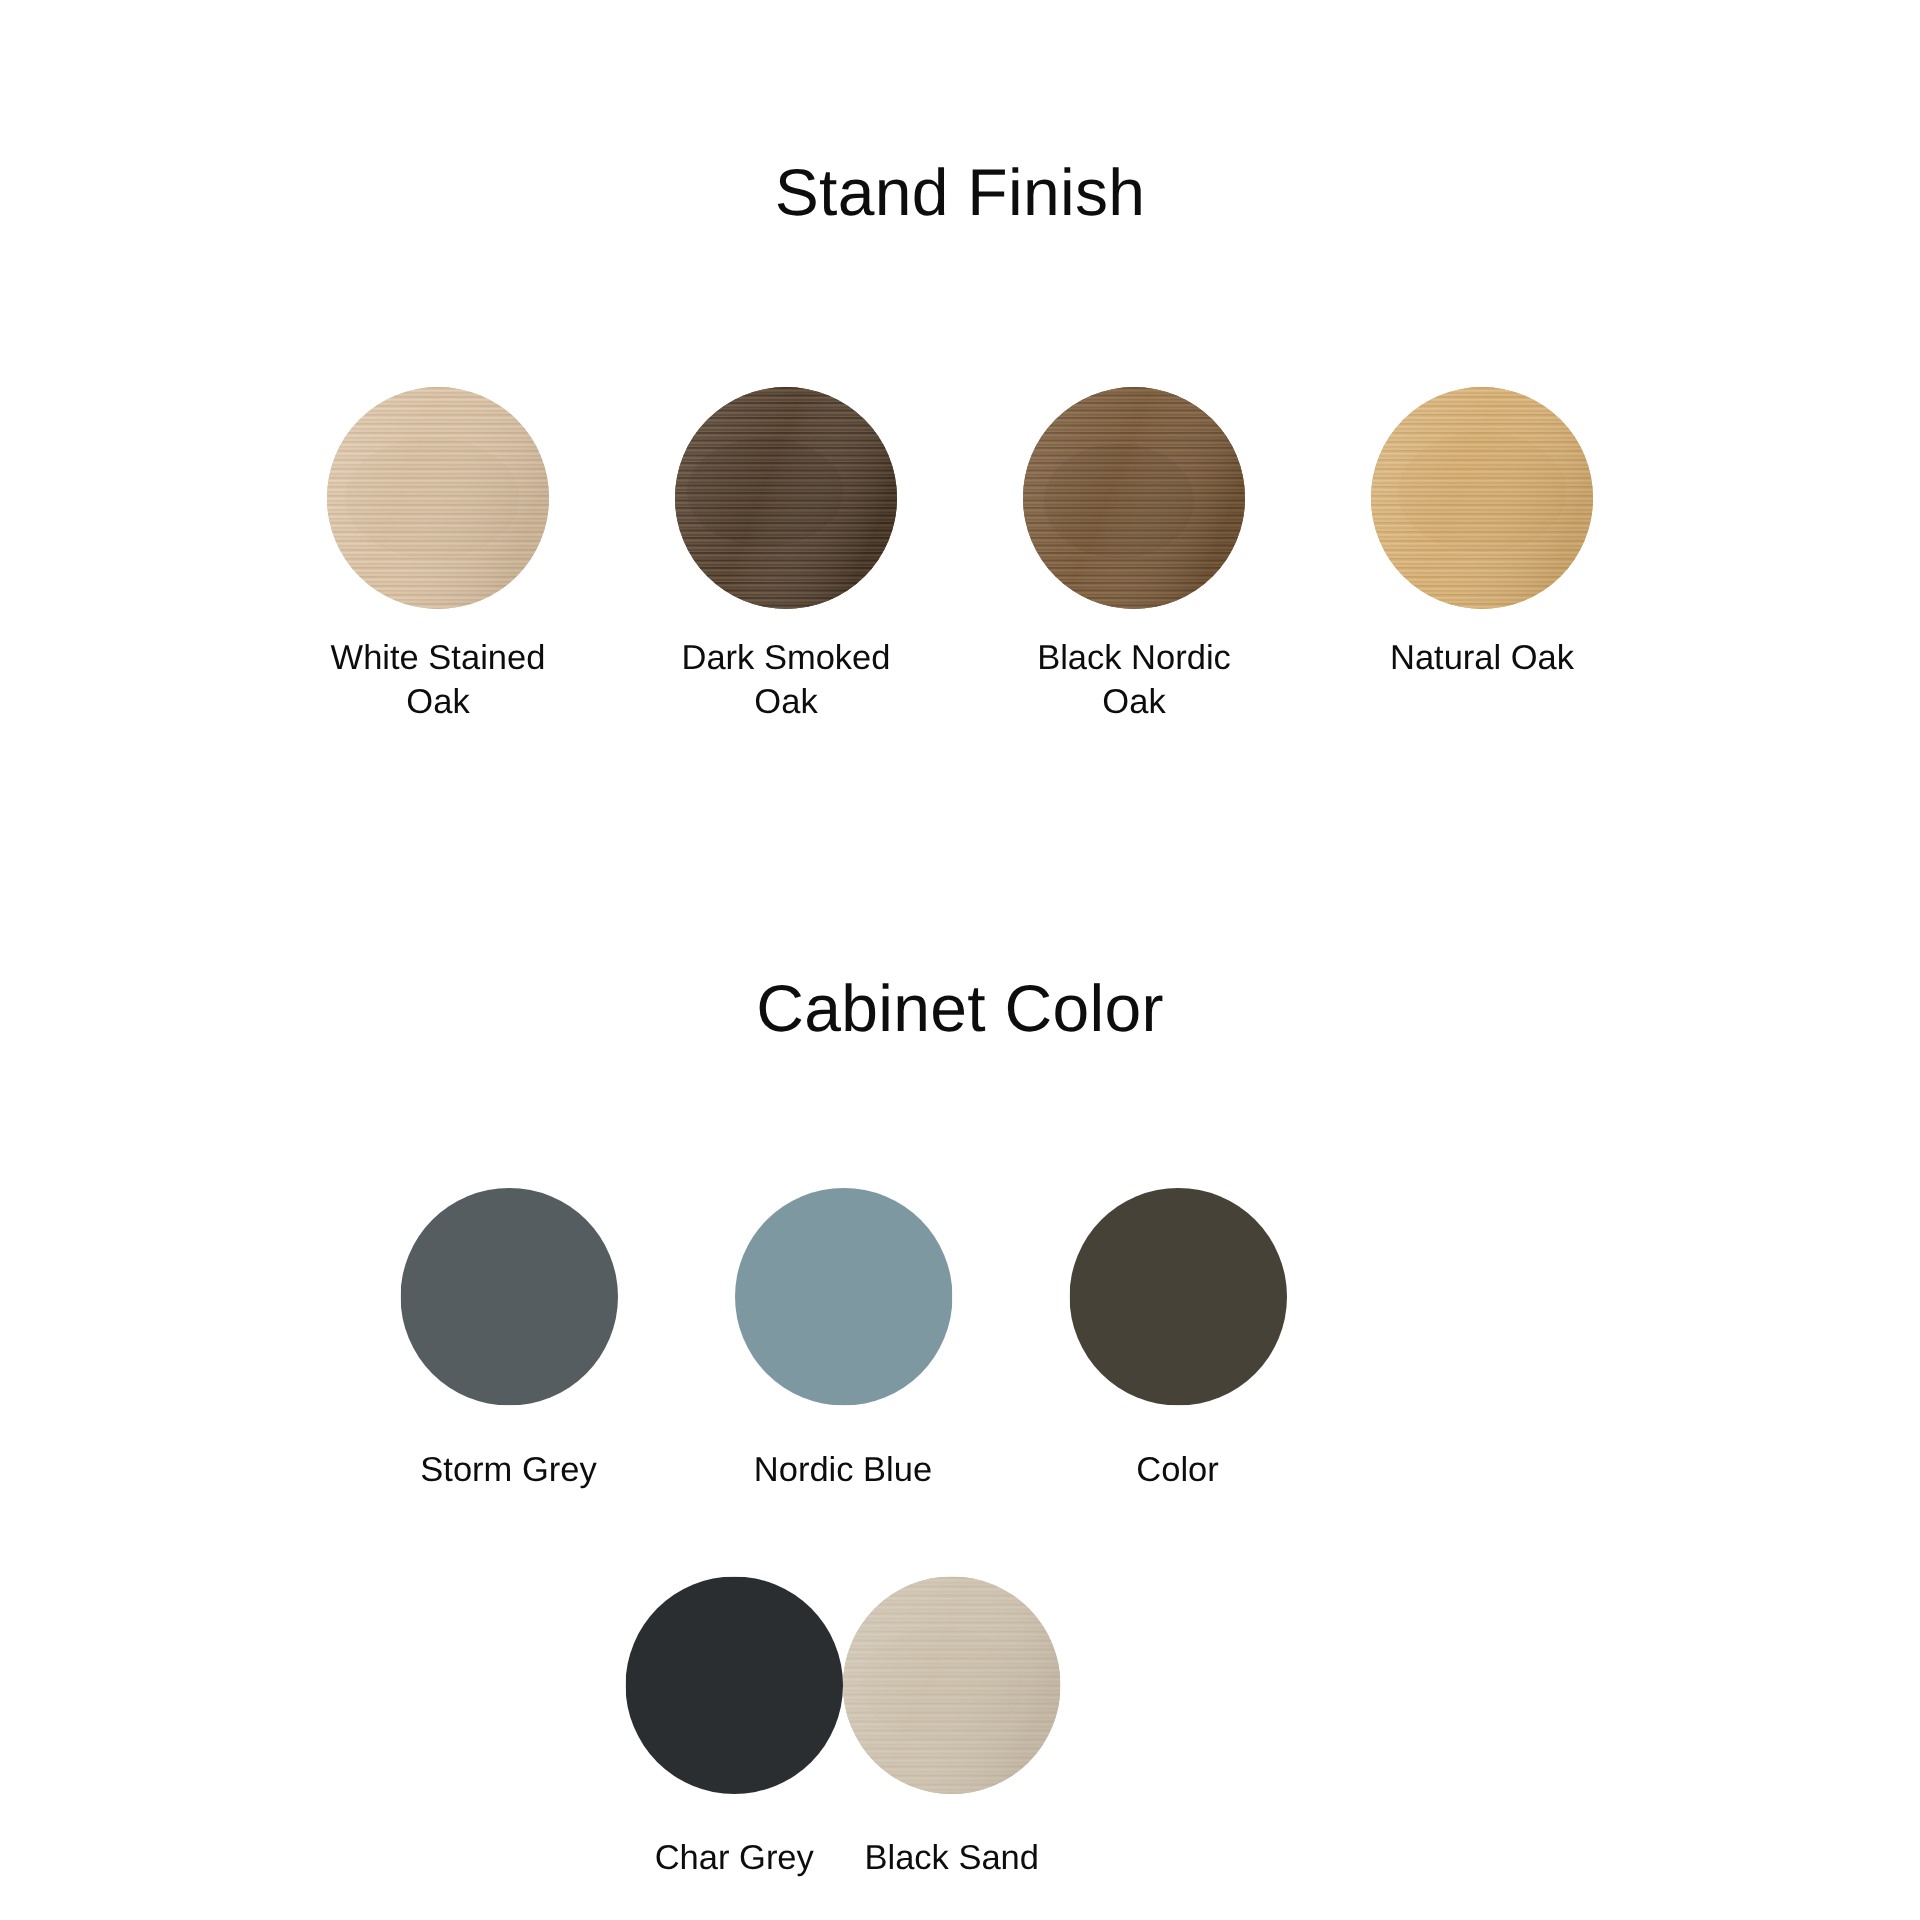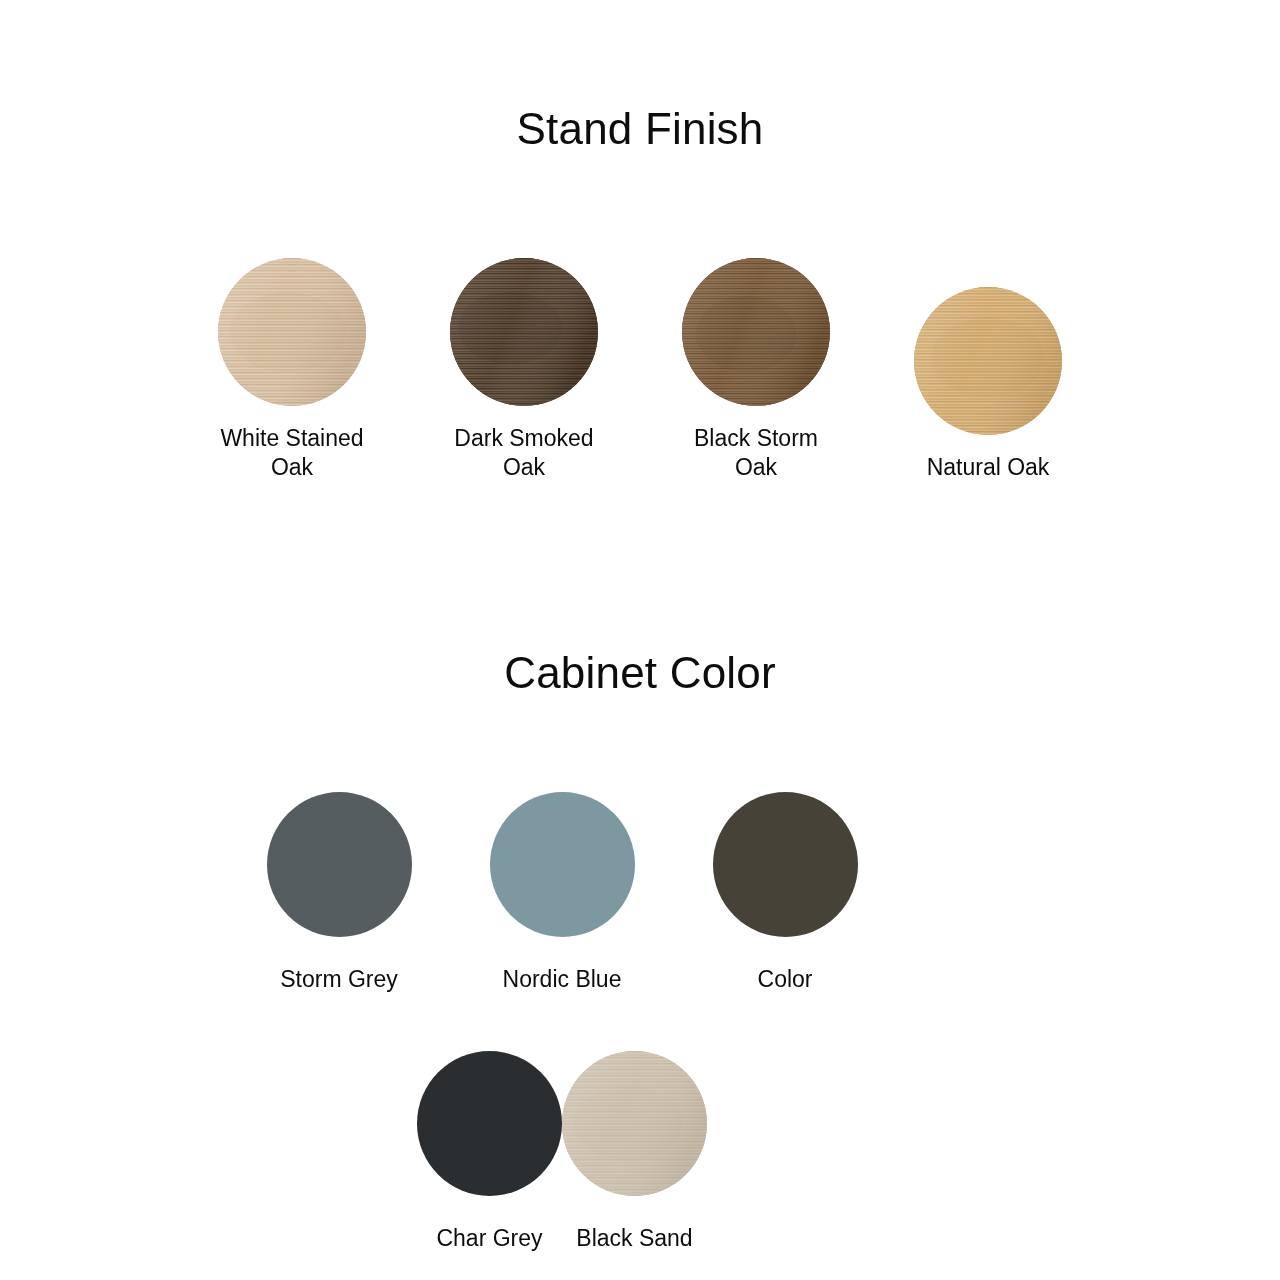--- a/index.html
+++ b/index.html
@@ -40,21 +40,21 @@
   .stand-title-wrap {
     padding-top: 88px;
   }
   .stand-row {
     position: absolute;
     top: 258px;
     left: 0;
     width: 1280px;
     display: flex;
     justify-content: center;
-    align-items: flex-end;
+    align-items: flex-start;
     gap: 84px;
   }
   .swatch-cell {
     width: 148px;
     display: flex;
     flex-direction: column;
     align-items: center;
   }
   .swatch-circle {
     width: 148px;
@@ -212,21 +212,21 @@
                 <stop offset="50%" stop-color="#ffffff" stop-opacity="0.02"></stop>
                 <stop offset="100%" stop-color="#2e2012" stop-opacity="0.2"></stop>
               </linearGradient>
             </defs>
             <rect width="148" height="148" fill="#7e5e3e"></rect>
             <rect width="148" height="148" fill="url(#g2)"></rect>
             <ellipse cx="64" cy="76" rx="50" ry="38" fill="#553d27" opacity="0.14"></ellipse>
             <rect width="148" height="148" fill="url(#s2)"></rect>
           </svg>
         </div>
-        <div class="swatch-label">Black Storm
+        <div class="swatch-label">Black Nordic
 Oak</div>
       </div>
 
       <div class="swatch-cell">
         <div class="swatch-circle">
           <svg viewBox="0 0 148 148">
             <defs>
               <pattern id="g3" width="148" height="6" patternUnits="userSpaceOnUse">
                 <rect width="148" height="6" fill="#d4ad74"></rect>
                 <rect y="0" width="148" height="1" fill="#b8914f" opacity="0.5"></rect>

